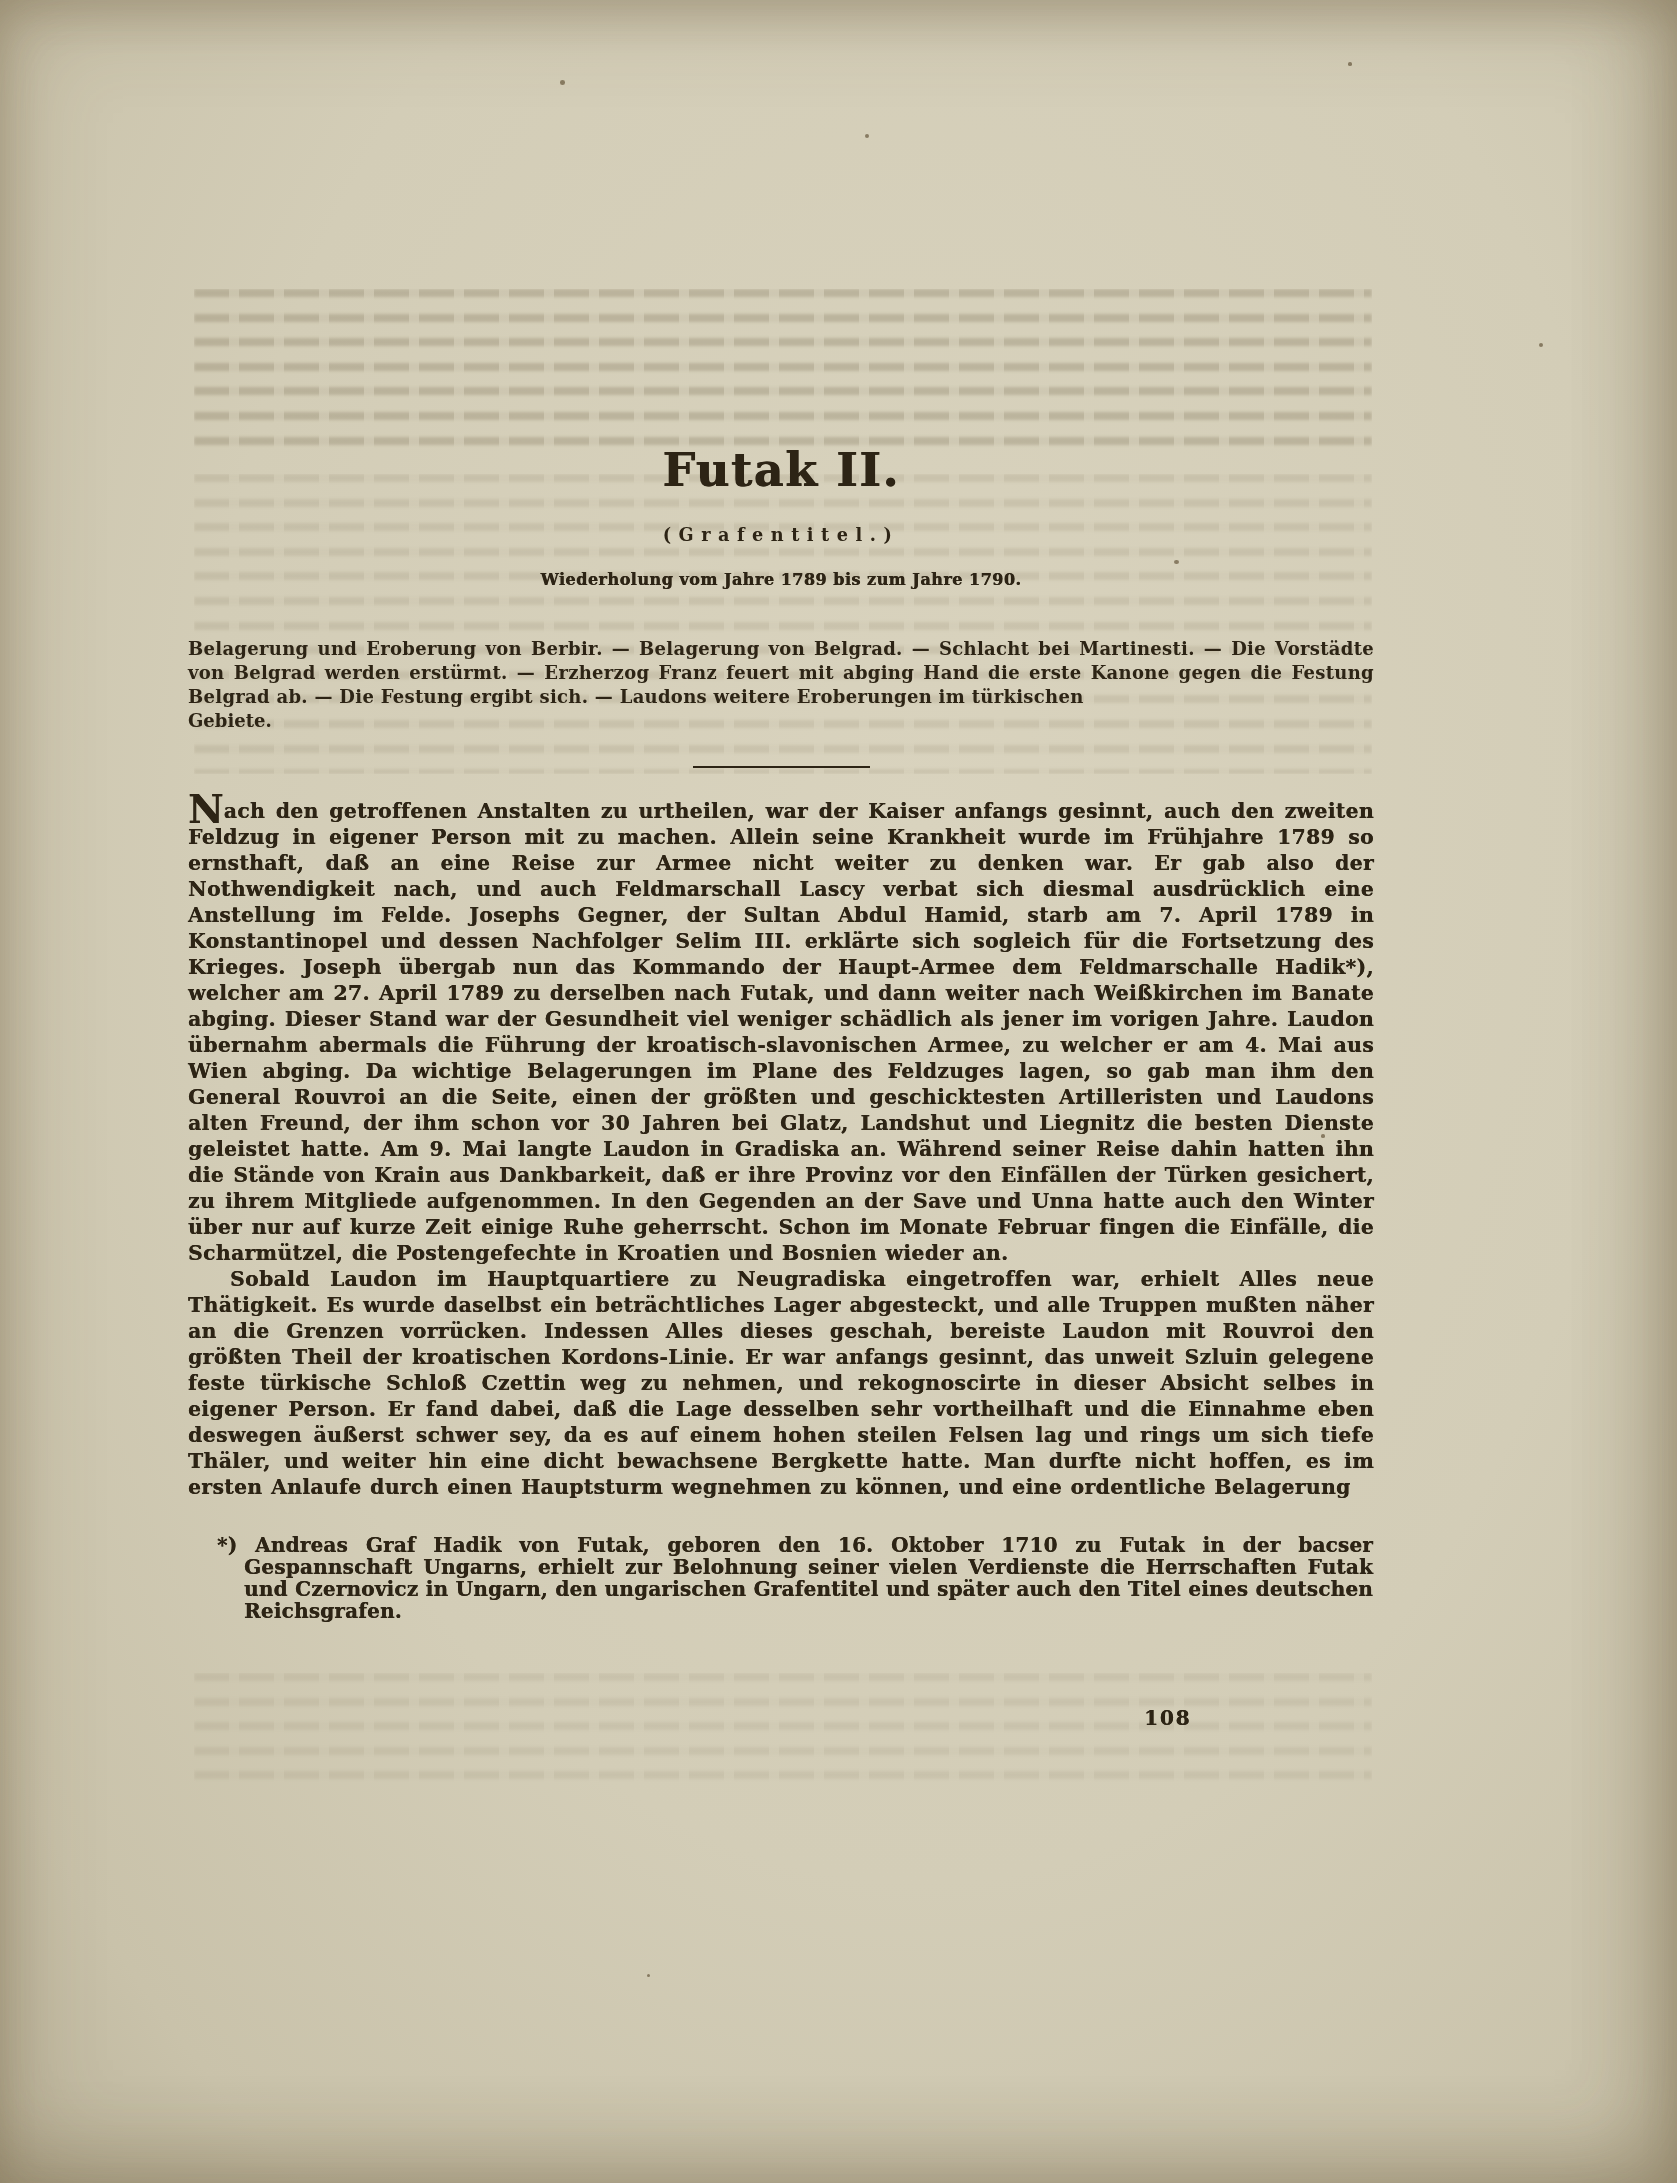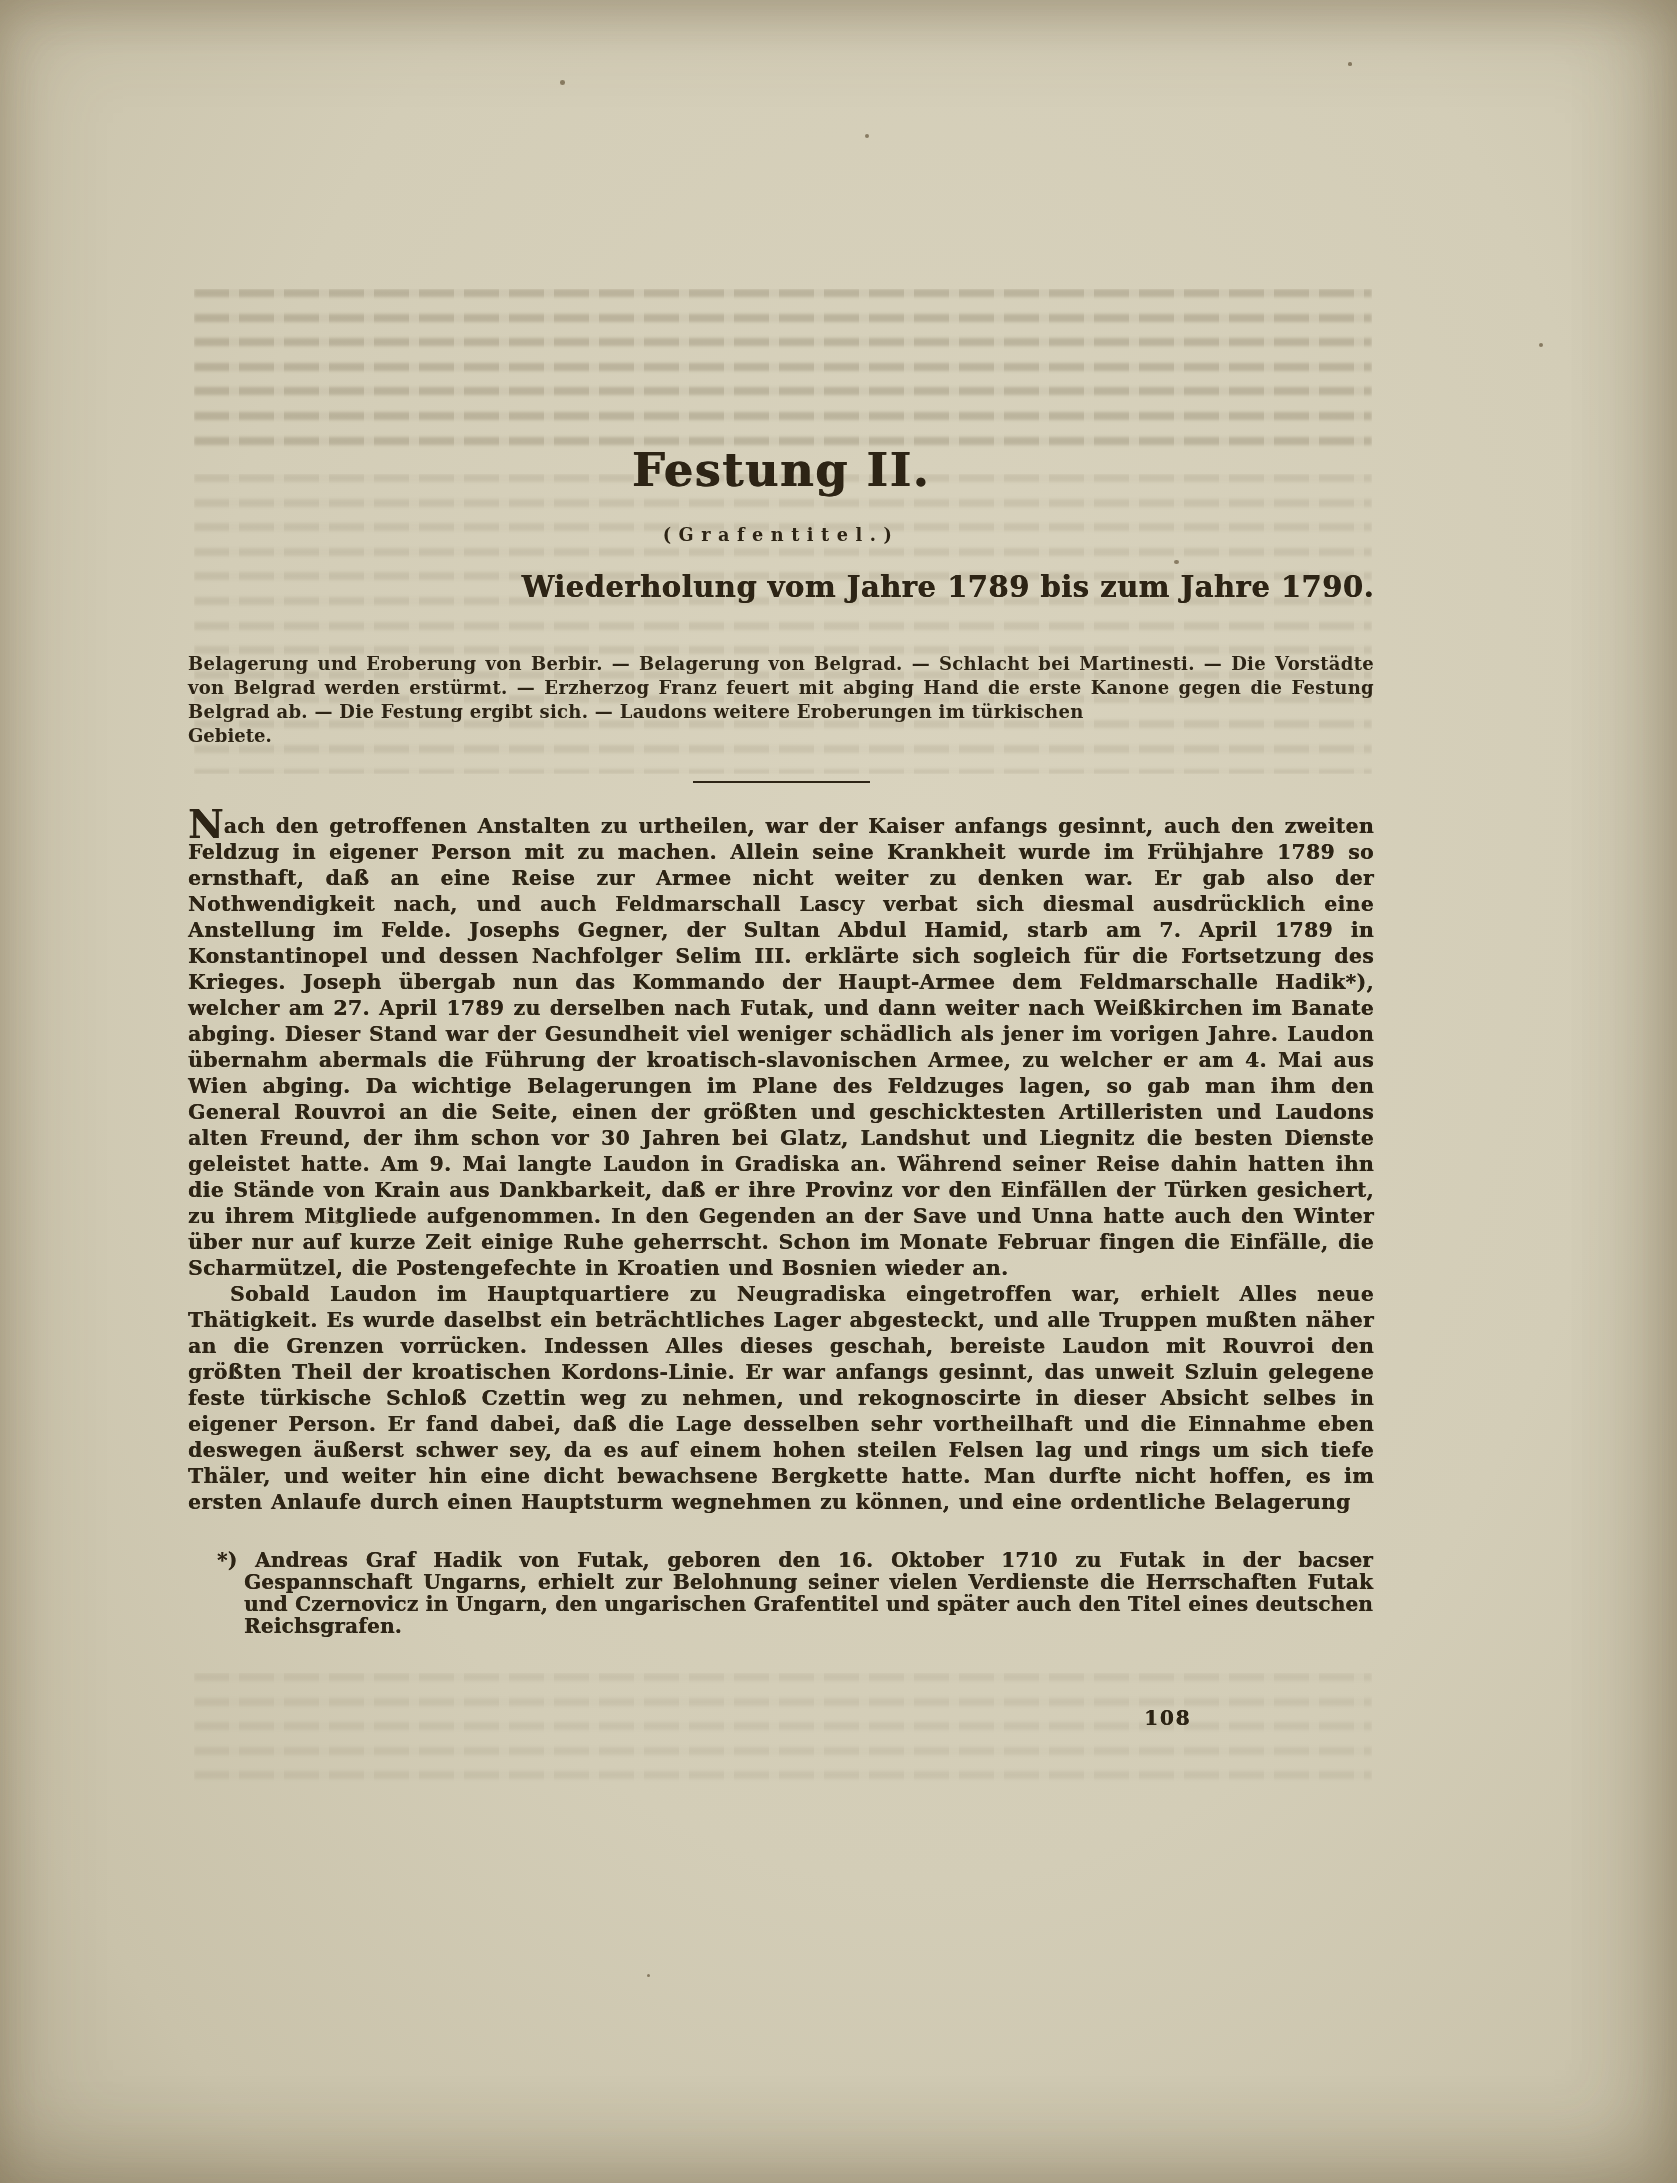--- a/index.html
+++ b/index.html
@@ -61,22 +61,22 @@
   .title {
     margin: 0; text-align: center;
     font-size: 46px; font-weight: bold; letter-spacing: 1.6px;
     text-shadow: 0.8px 0 0 currentColor;
   }
   .subtitle {
     margin-top: 27px; text-align: center;
     font-size: 17.7px; font-weight: bold; letter-spacing: 7.5px;
   }
   .chapter {
-    margin: 24.6px 0 0; text-align: right;
-    font-size: 29px; font-weight: bold; letter-spacing: 0.5px;
+    margin: 24.6px 0 0; text-align: center;
+    font-size: 16px; font-weight: bold; letter-spacing: 0.5px;
     text-shadow: 0.5px 0 0 currentColor;
   }
   .summary {
     margin: 48px 0 0;
     font-size: 18px; font-weight: bold; line-height: 24px;
     text-align: justify; letter-spacing: 0.3px;
   }
   .summary-last {
     text-align: left; font-size: 18px; font-weight: bold; line-height: 24px;
   }
@@ -120,21 +120,21 @@
   <div class="speck s2"></div>
   <div class="speck s3"></div>
   <div class="speck s4"></div>
   <div class="speck s5"></div>
   <div class="speck s6"></div>
   <div class="speck s7"></div>
   <div class="speck s8"></div>
 
   <main class="content">
 
-    <h1 class="title">Festung II.</h1>
+    <h1 class="title">Futak II.</h1>
 
     <div class="subtitle">(Grafentitel.)</div>
 
     <h2 class="chapter">Wiederholung vom Jahre 1789 bis zum Jahre 1790.</h2>
 
     <p class="summary">Belagerung und Eroberung von Berbir. — Belagerung von Belgrad. — Schlacht bei Martinesti. — Die Vorstädte von Belgrad werden erstürmt. — Erzherzog Franz feuert mit abging Hand die erste Kanone gegen die Festung Belgrad ab. — Die Festung ergibt sich. — Laudons weitere Eroberungen im türkischen</p>
 
     <div class="summary-last">Gebiete.</div>
 
     <div class="rule"></div>

